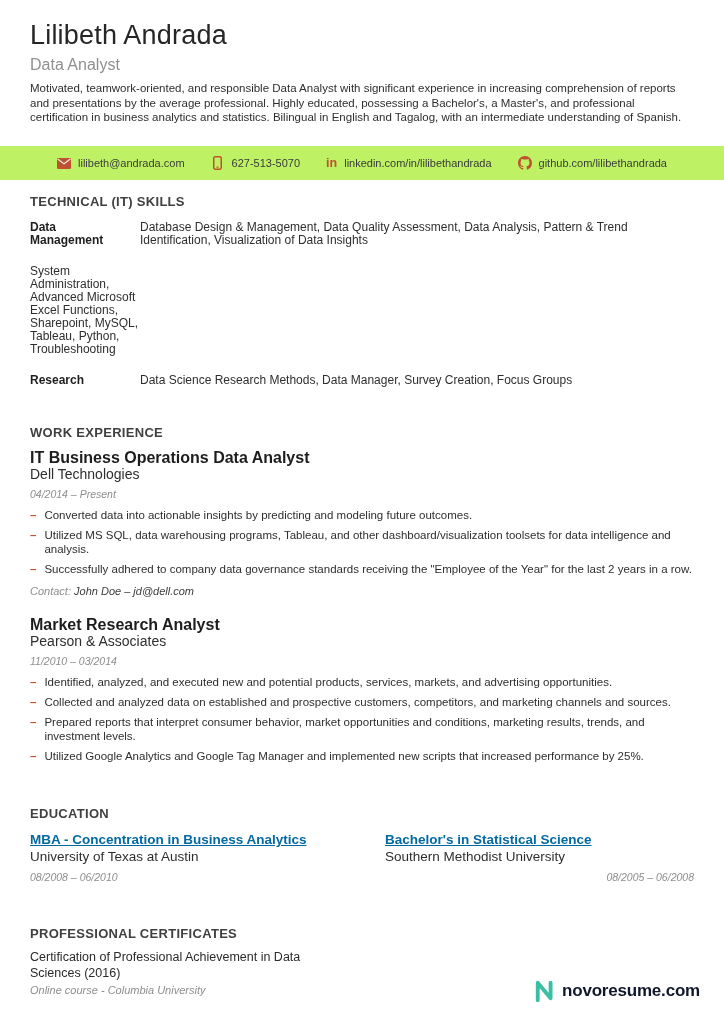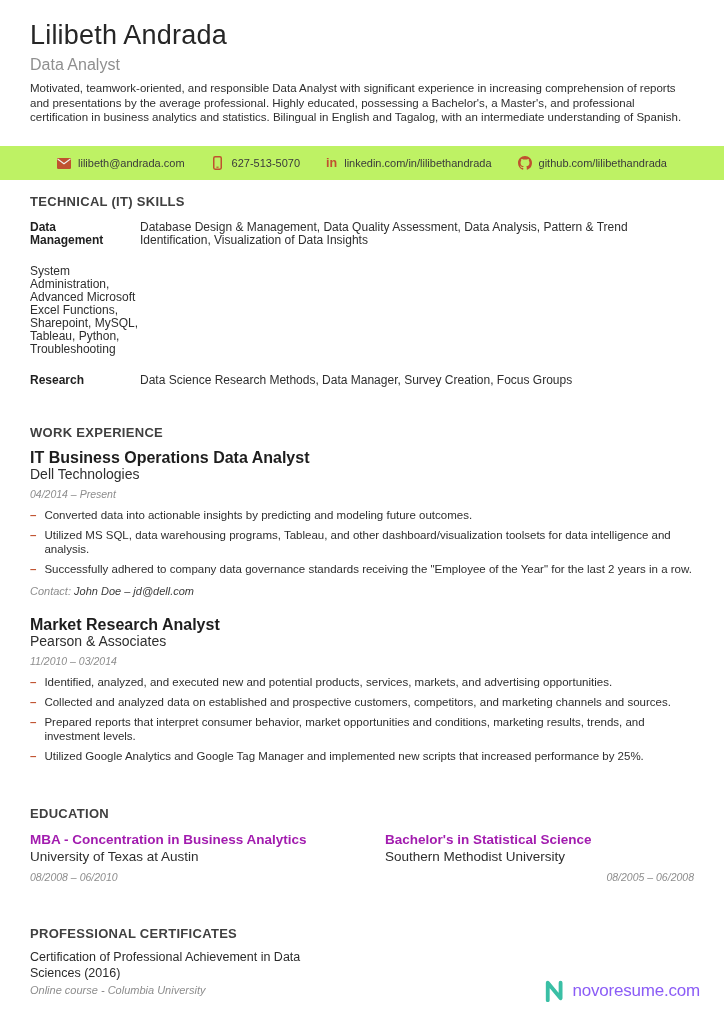--- a/index.html
+++ b/index.html
@@ -38,29 +38,29 @@
   .dates{font-size:10.5px;line-height:13px;color:#8d8d8d;font-style:italic;margin-top:5px;}
   .bullets{margin-top:7px;}
   .bullet{display:flex;gap:8px;font-size:11.5px;line-height:14.6px;margin-bottom:5px;color:#2e2e2e;}
   .bullet .dash{color:#c0512f;font-weight:bold;flex:0 0 auto;}
   .job-contact{margin-top:9px;font-size:11px;font-style:italic;}
   .job-contact .lbl{color:#8d8d8d;}
   .job-contact .val{color:#3c3c3c;}
   
   .edu-heading{margin-top:42px;}
   .two-col{display:grid;grid-template-columns:355px 1fr;margin-top:8px;}
-  .edu-degree{font-size:13.5px;line-height:17px;font-weight:bold;color:#a21caf;padding-right:40px;}
+  .edu-degree{font-size:13.5px;line-height:17px;font-weight:bold;color:#0369a1;padding-right:40px;text-decoration:underline;}
   .edu-school{font-size:13.5px;line-height:17px;color:#2e2e2e;margin-top:0;}
   .cert-heading{margin-top:41px;}
   .cert-grid{margin-top:7px;}
   .cert-title{font-size:12.5px;line-height:15.5px;color:#2b2b2b;padding-right:45px;}
   .cert-sub{font-size:11px;line-height:13px;color:#8d8d8d;font-style:italic;margin-top:3px;}
   
   .brand{position:absolute;top:980px;right:24px;display:flex;align-items:center;gap:5px;cursor:pointer;}
-  .brand-text{font-size:17px;font-weight:normal;color:#8b5cf6;letter-spacing:-.2px;}
+  .brand-text{font-size:17px;font-weight:bold;color:#0f172a;letter-spacing:-.2px;}
 </style>
 </head>
 <body>
 
 <header class="header">
   <div class="name">Lilibeth Andrada</div>
   <div class="subtitle">Data Analyst</div>
   <div class="summary">Motivated, teamwork-oriented, and responsible Data Analyst with significant experience in increasing comprehension of reports and presentations by the average professional. Highly educated, possessing a Bachelor's, a Master's, and professional certification in business analytics and statistics. Bilingual in English and Tagalog, with an intermediate understanding of Spanish.</div>
 </header>
 

